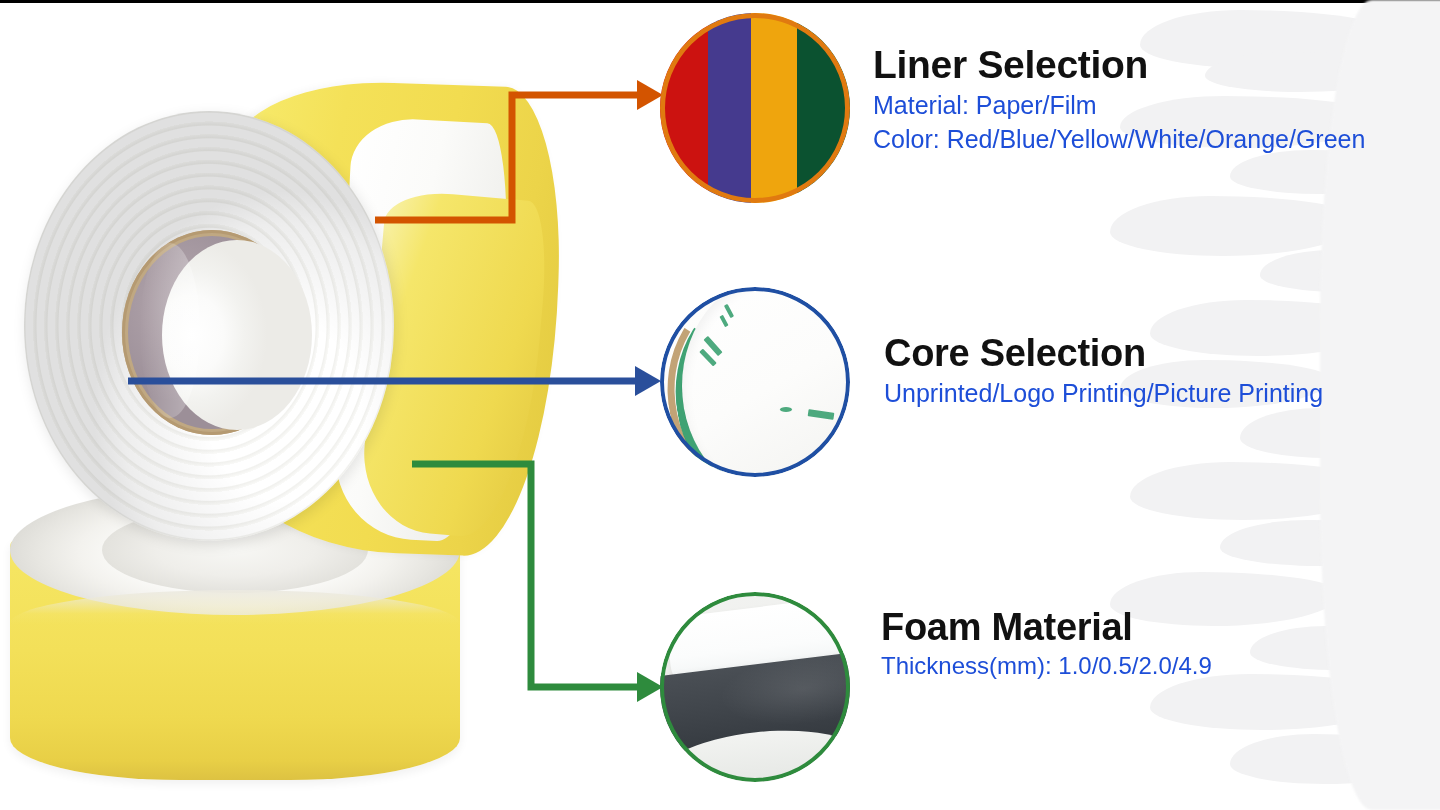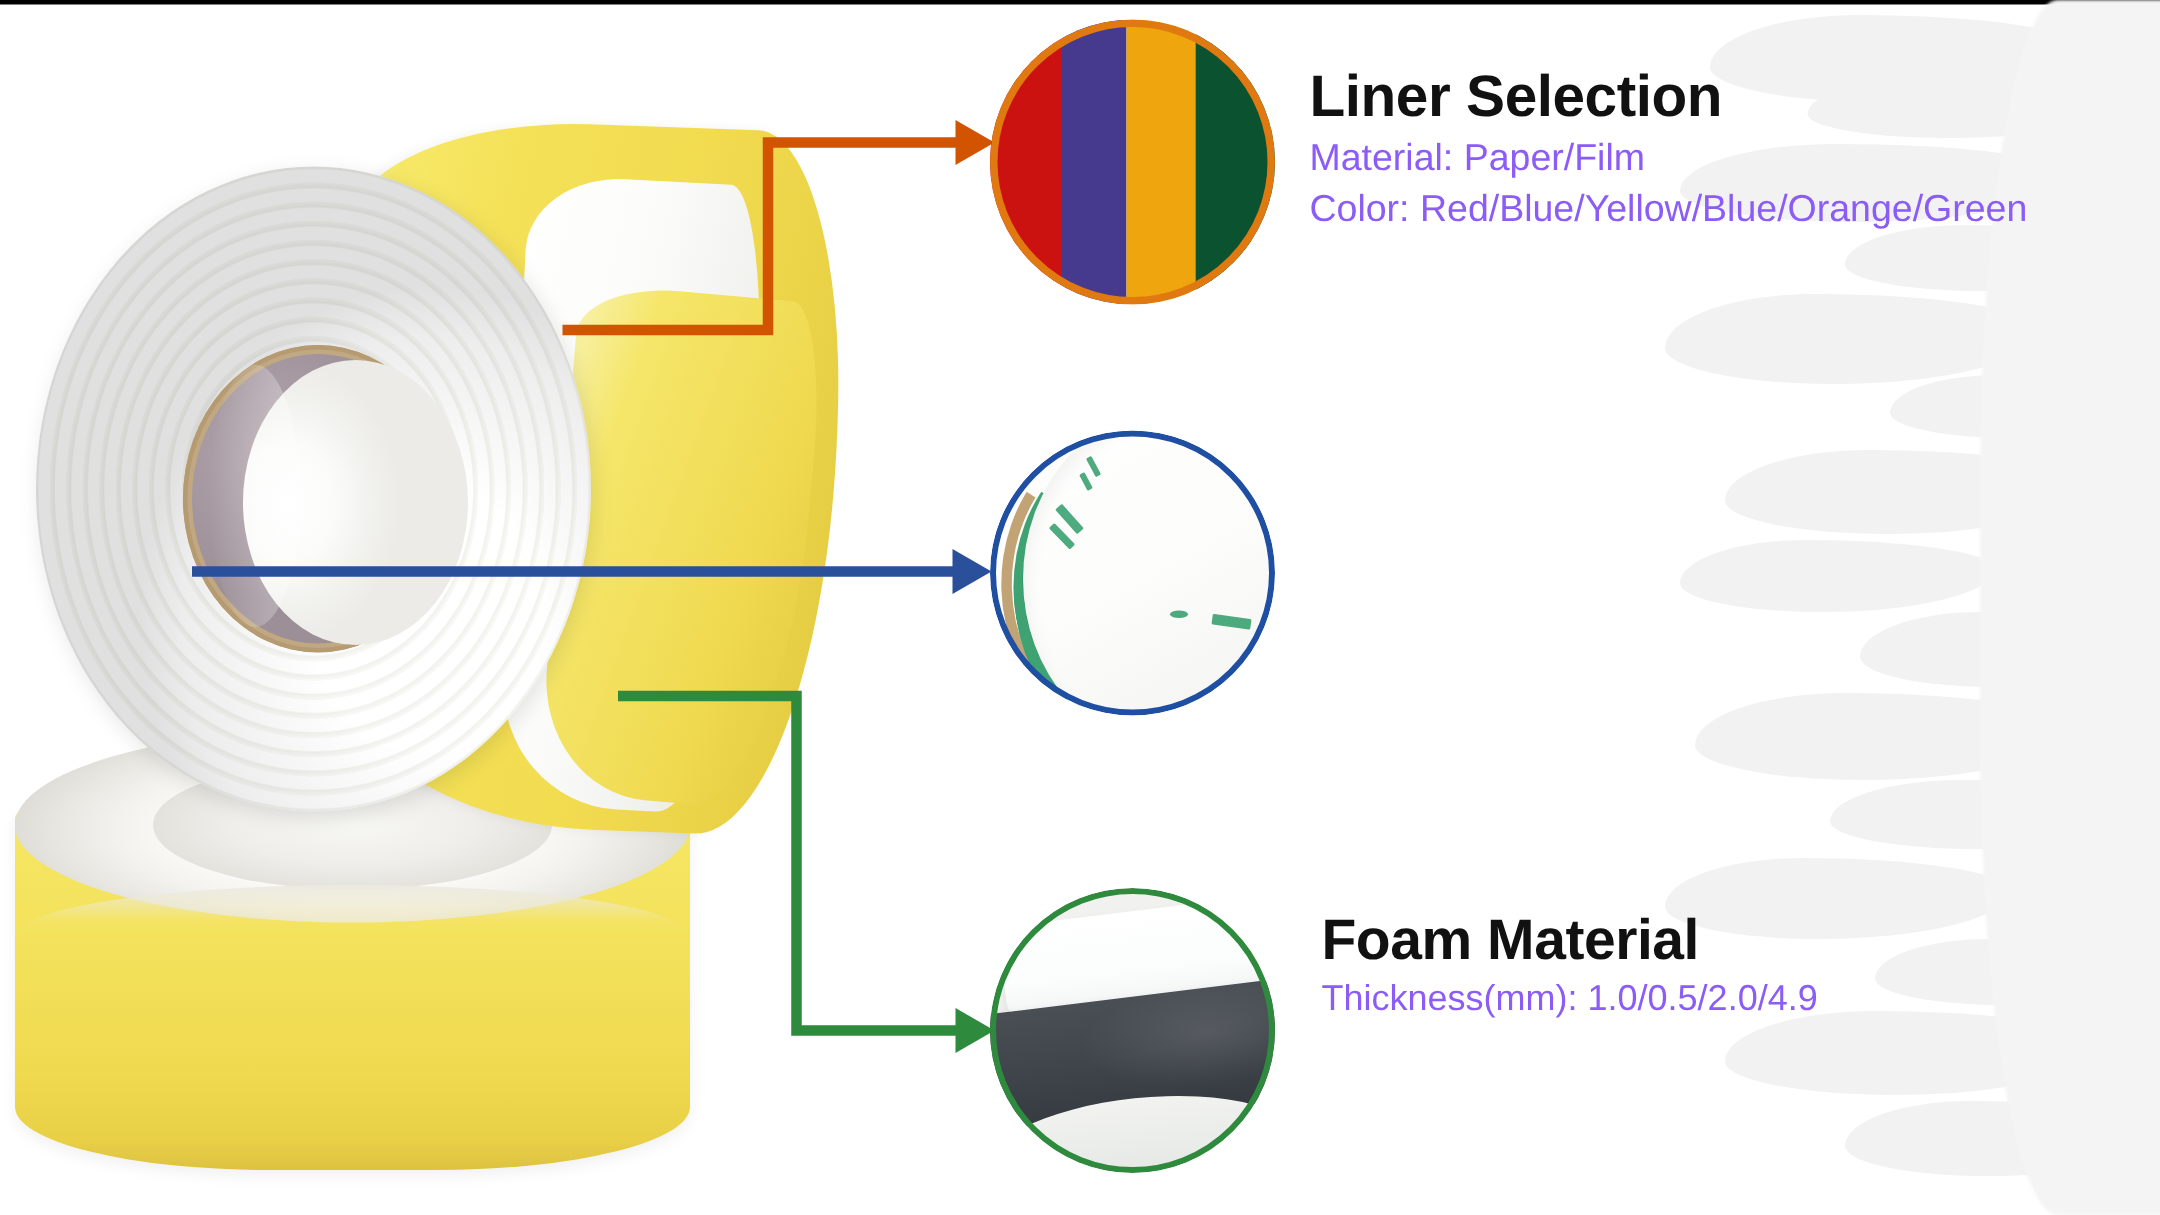--- a/index.html
+++ b/index.html
@@ -177,21 +177,21 @@
     position:absolute;left:-10px;top:140px;width:220px;height:70px;
     background:linear-gradient(180deg,#f2f3f1 0%,#e8eae7 60%,#dedfdc 100%);
     border-radius:50% 50% 0 0/60% 60% 0 0;transform:rotate(-6deg);
   }
 
   
   .block{position:absolute;}
   .blk-title{
     font-weight:700;color:#111;letter-spacing:-.3px;white-space:nowrap;
   }
-  .blk-line{color:#8b5cf6;white-space:nowrap;}
+  .blk-line{color:#1d4ed8;white-space:nowrap;}
 
   #txt-liner{left:873px;top:42px;}
   #txt-liner .blk-title{font-size:39px;line-height:46px;}
   #txt-liner .blk-line{font-size:25px;line-height:34px;}
 
   #txt-core{left:884px;top:330px;}
   #txt-core .blk-title{font-size:38px;line-height:46px;}
   #txt-core .blk-line{font-size:25px;line-height:34px;}
 
   #txt-foam{left:881px;top:604px;}
@@ -295,22 +295,26 @@
       <div class="foam-white"></div>
       <div class="foam-dark"></div>
       <div class="foam-base"></div>
     </div>
     <div class="ring"></div>
   </div>
 
   <div class="block" id="txt-liner">
     <div class="blk-title">Liner Selection</div>
     <div class="blk-line">Material: Paper/Film</div>
-    <div class="blk-line">Color: Red/Blue/Yellow/Blue/Orange/Green</div>
-  </div>
-
+    <div class="blk-line">Color: Red/Blue/Yellow/White/Orange/Green</div>
+  </div>
+
+  <div class="block" id="txt-core">
+    <div class="blk-title">Core Selection</div>
+    <div class="blk-line">Unprinted/Logo Printing/Picture Printing</div>
+  </div>
 
   <div class="block" id="txt-foam">
     <div class="blk-title">Foam Material</div>
     <div class="blk-line">Thickness(mm): 1.0/0.5/2.0/4.9</div>
   </div>
 
 </div>
 
 </body></html>

